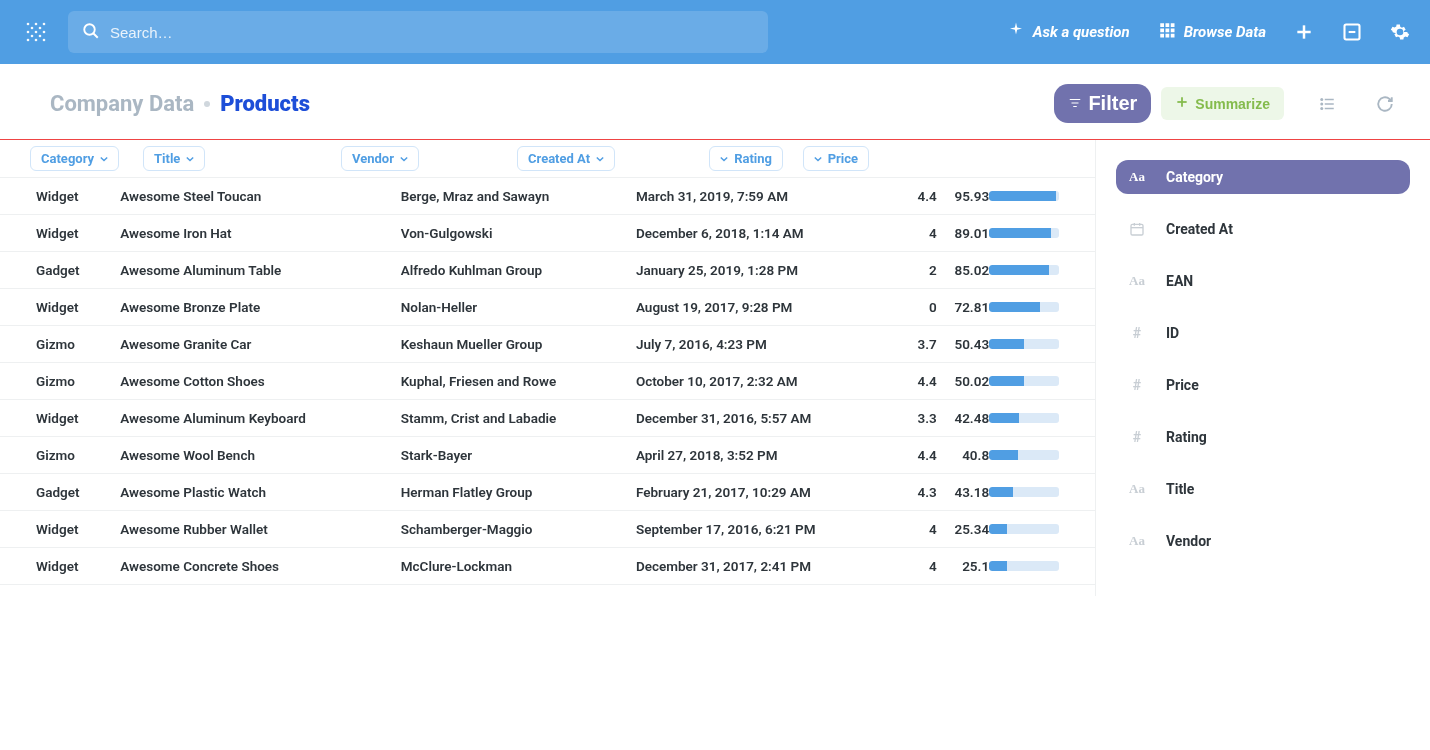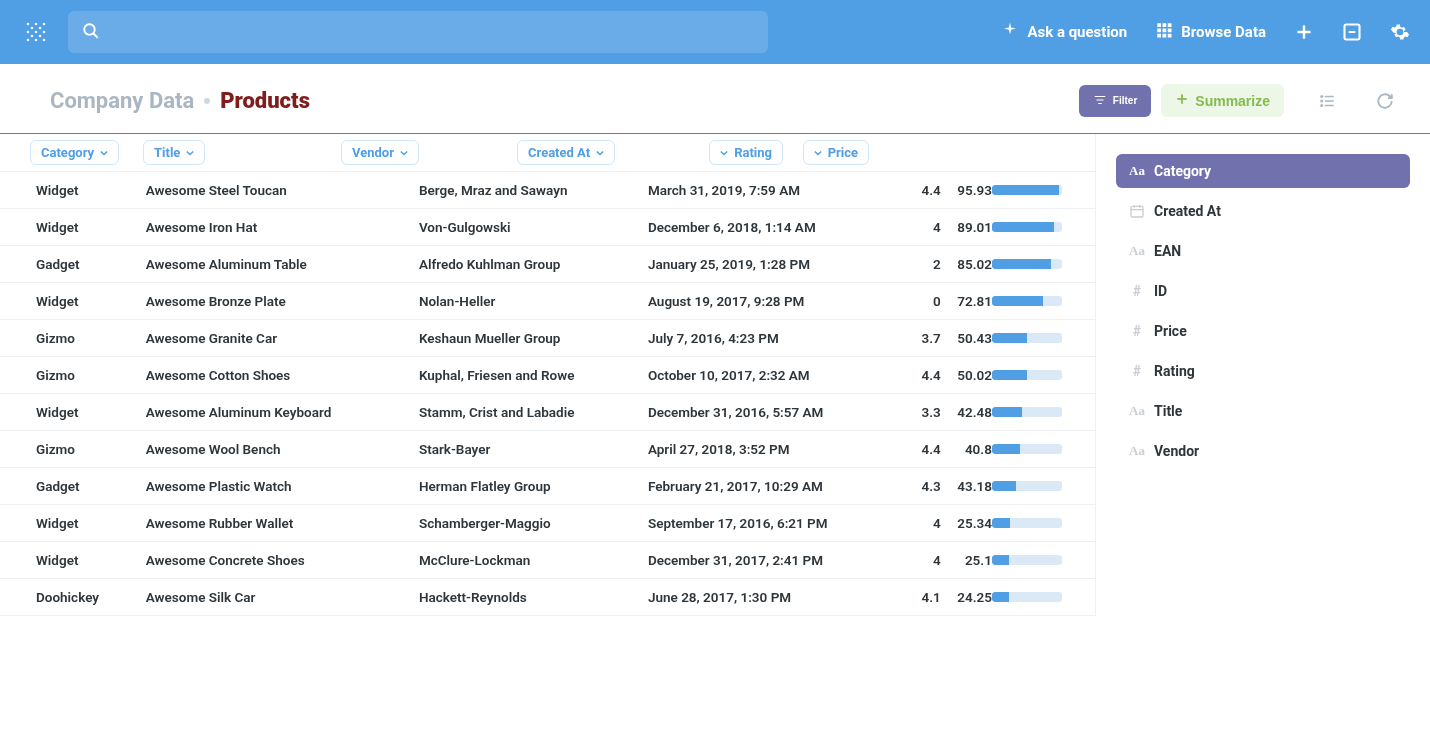--- a/index.html
+++ b/index.html
@@ -49,20 +49,21 @@
       width: 100%;
     }
     .search-box input::placeholder {
       color: rgba(255,255,255,0.85);
     }
     .topbar-spacer { flex: 1; }
     .topbar-actions {
       display: flex;
       align-items: center;
       gap: 28px;
+      font-style: italic;
     }
     .topbar-action {
       display: flex;
       align-items: center;
       gap: 8px;
       color: #fff;
       font-weight: 700;
       cursor: pointer;
       font-size: 15px;
     }
@@ -92,35 +93,35 @@
     }
     .breadcrumb-sep {
       width: 6px;
       height: 6px;
       background: #d0d7dd;
       border-radius: 50%;
     }
     .breadcrumb-current {
       font-size: 22px;
       font-weight: 900;
-      color: #7f1d1d;
+      color: #1d4ed8;
     }
     .header-actions {
       display: flex;
       align-items: center;
       gap: 10px;
     }
     .btn-filter {
       background: #7172ad;
       color: #fff;
       border: none;
-      border-radius: 6px;
+      border-radius: 14px;
       padding: 8px 14px;
       font-weight: 700;
-      font-size: 10px;
+      font-size: 20px;
       display: flex;
       align-items: center;
       gap: 6px;
       cursor: pointer;
     }
     .btn-summarize {
       background: #edf7e8;
       color: #84bb4c;
       border: none;
       border-radius: 6px;
@@ -220,28 +221,28 @@
       padding: 20px 20px 20px 20px;
     }
     .filter-panel h3 {
       font-size: 18px;
       font-weight: 900;
       margin-bottom: 16px;
     }
     .filter-field {
       display: flex;
       align-items: center;
-      gap: 8px;
+      gap: 20px;
       padding: 9px 12px;
-      border-radius: 6px;
+      border-radius: 12px;
       cursor: pointer;
       font-weight: 700;
       font-size: 14px;
       color: #2e353b;
-      margin-bottom: 6px;
+      margin-bottom: 18px;
     }
     .filter-field .ficon {
       width: 18px;
       color: #c8ced4;
       display: flex;
       align-items: center;
       justify-content: center;
       font-weight: 700;
     }
     .filter-field.selected {
@@ -280,20 +281,21 @@
         </g>
       </svg>
   </div>
   <div class="search-box">
     <span>
       <svg width="18" height="18" viewBox="0 0 24 24" fill="none" stroke="#fff" stroke-width="2.5">
           <circle cx="10" cy="10" r="7"></circle>
           <line x1="21" y1="21" x2="15" y2="15"></line>
         </svg>
     </span>
+    <input type="text" placeholder="Search…" style="">
   </div>
   <div class="topbar-spacer"></div>
   <div class="topbar-actions">
     <div class="topbar-action">
       <span>
         <svg width="18" height="18" viewBox="0 0 24 24" fill="#fff">
             <path d="M12 2l1.5 6.5L20 10l-6.5 1.5L12 18l-1.5-6.5L4 10l6.5-1.5z"></path>
           </svg>
       </span>
       <span>Ask a question</span>
@@ -568,33 +570,20 @@
             <td class="col-vendor">McClure-Lockman</td>
             <td class="col-created">December 31, 2017, 2:41 PM</td>
             <td class="col-rating num">4</td>
             <td class="col-price num">25.1</td>
             <td class="col-bar">
               <div class="bar-track">
                 <div class="bar-fill" style="width:25.1%"></div>
               </div>
             </td>
           </tr>
-          <tr>
-            <td class="col-category">Doohickey</td>
-            <td class="col-title">Awesome Silk Car</td>
-            <td class="col-vendor">Hackett-Reynolds</td>
-            <td class="col-created">June 28, 2017, 1:30 PM</td>
-            <td class="col-rating num">4.1</td>
-            <td class="col-price num">24.25</td>
-            <td class="col-bar">
-              <div class="bar-track">
-                <div class="bar-fill" style="width:24.25%"></div>
-              </div>
-            </td>
-          </tr>
         </tbody>
     </table>
   </div>
 
   <div class="filter-panel">
     <div id="filter-fields">
         <div class="filter-field selected">
           <span class="ficon aa-icon">Aa</span>
           <span>Category</span>
         </div>

